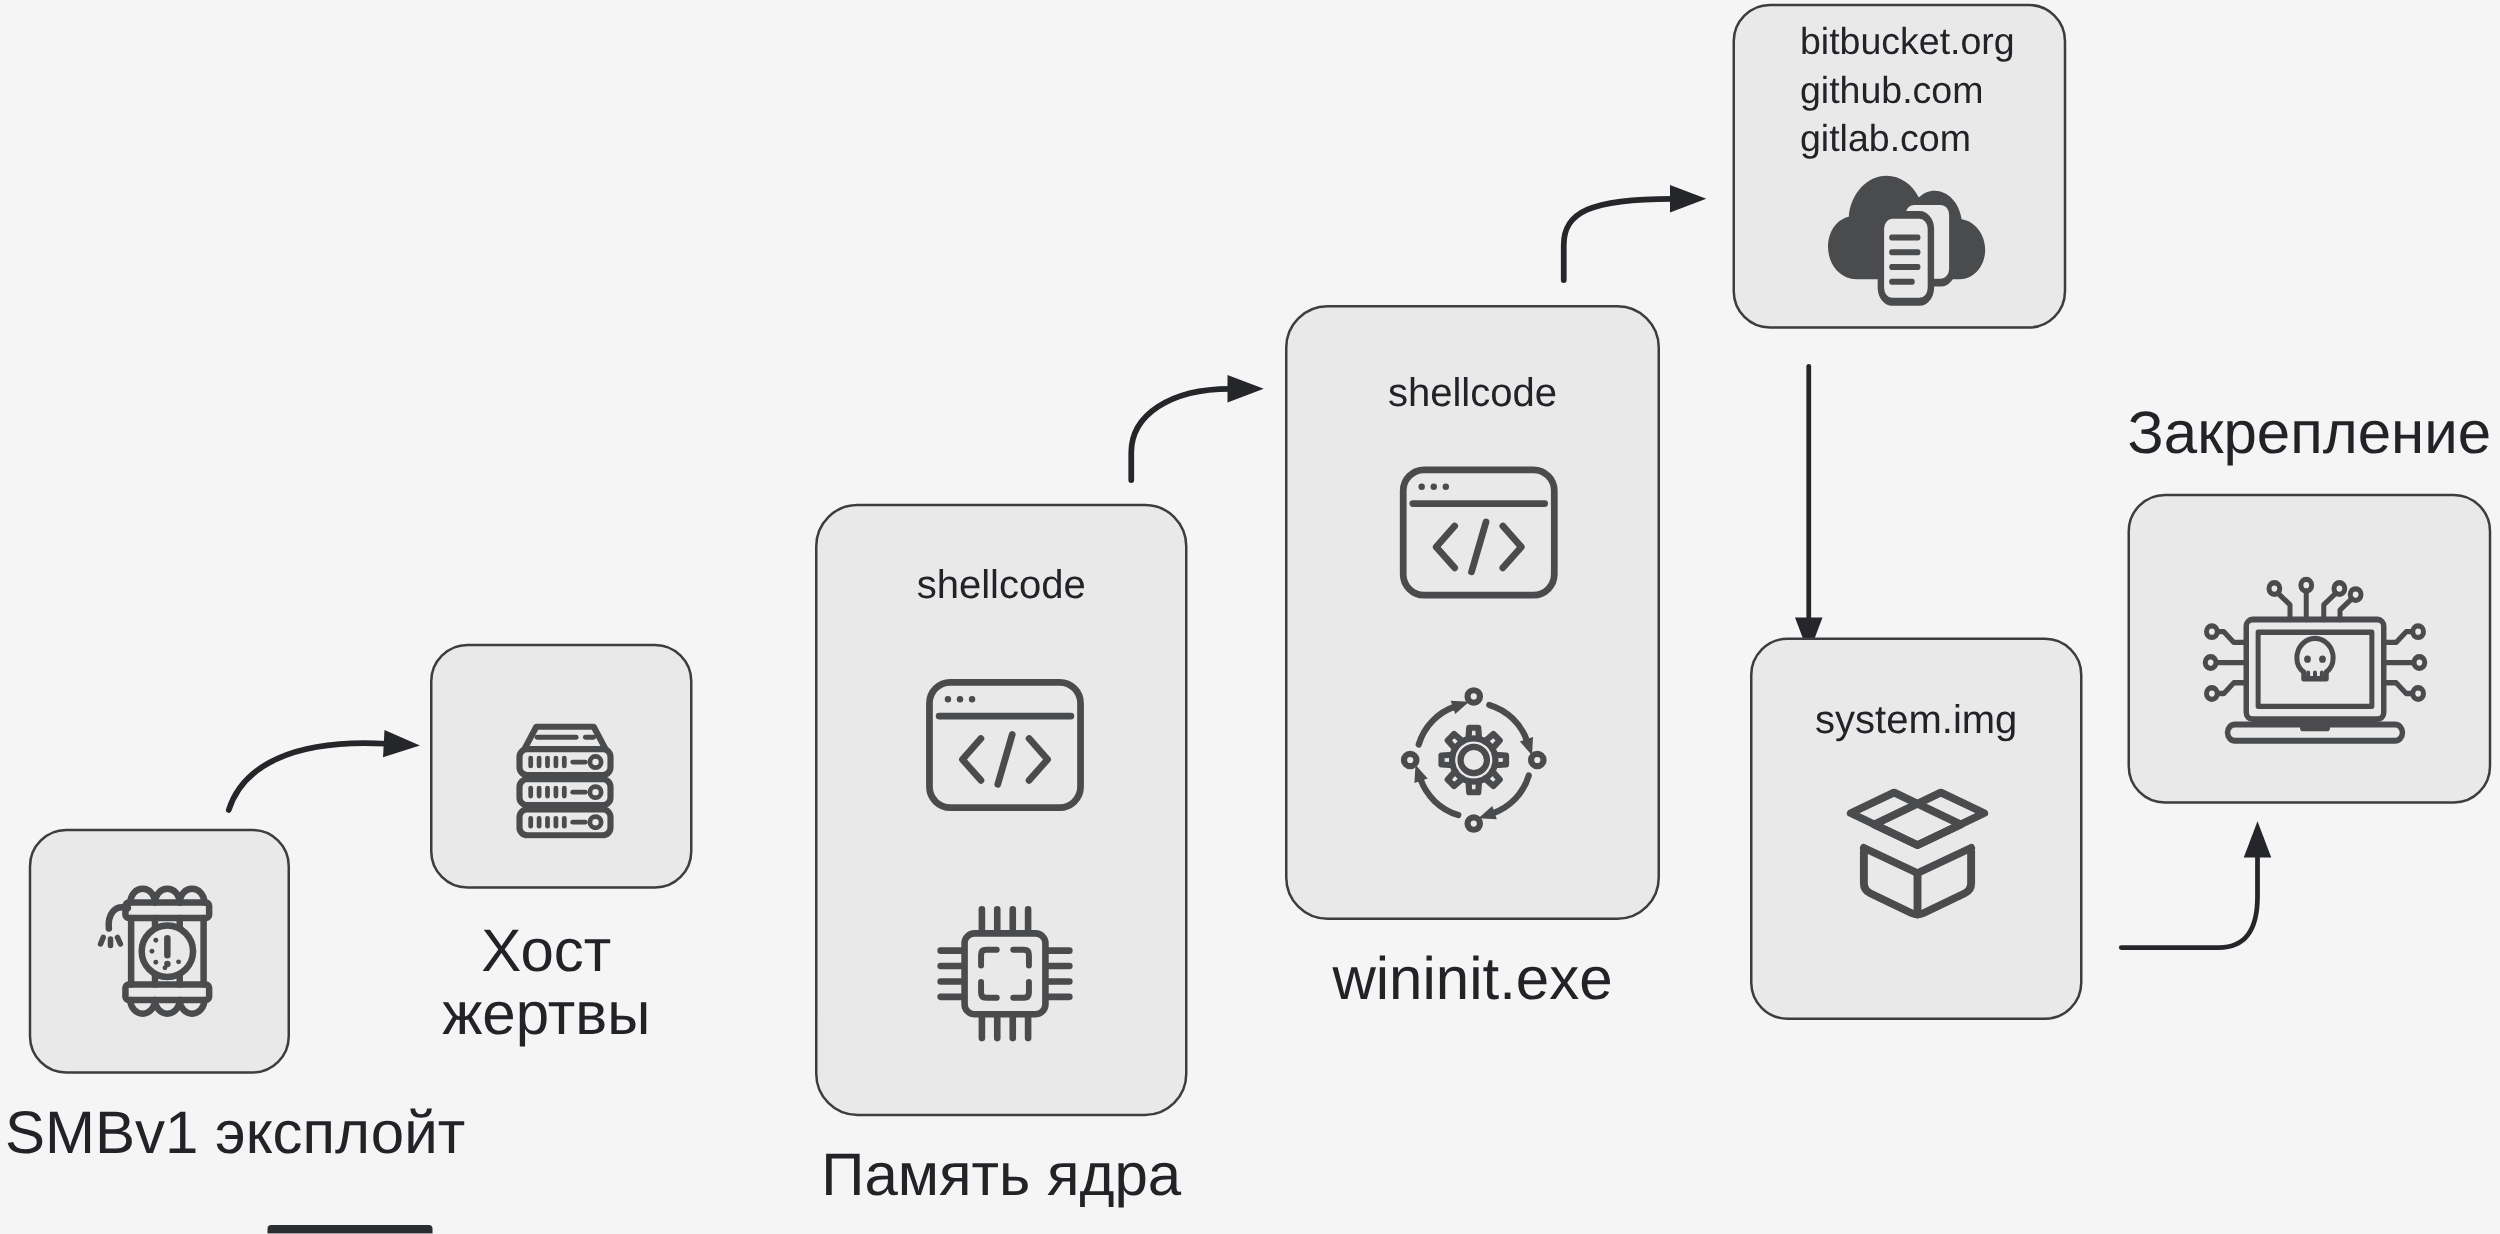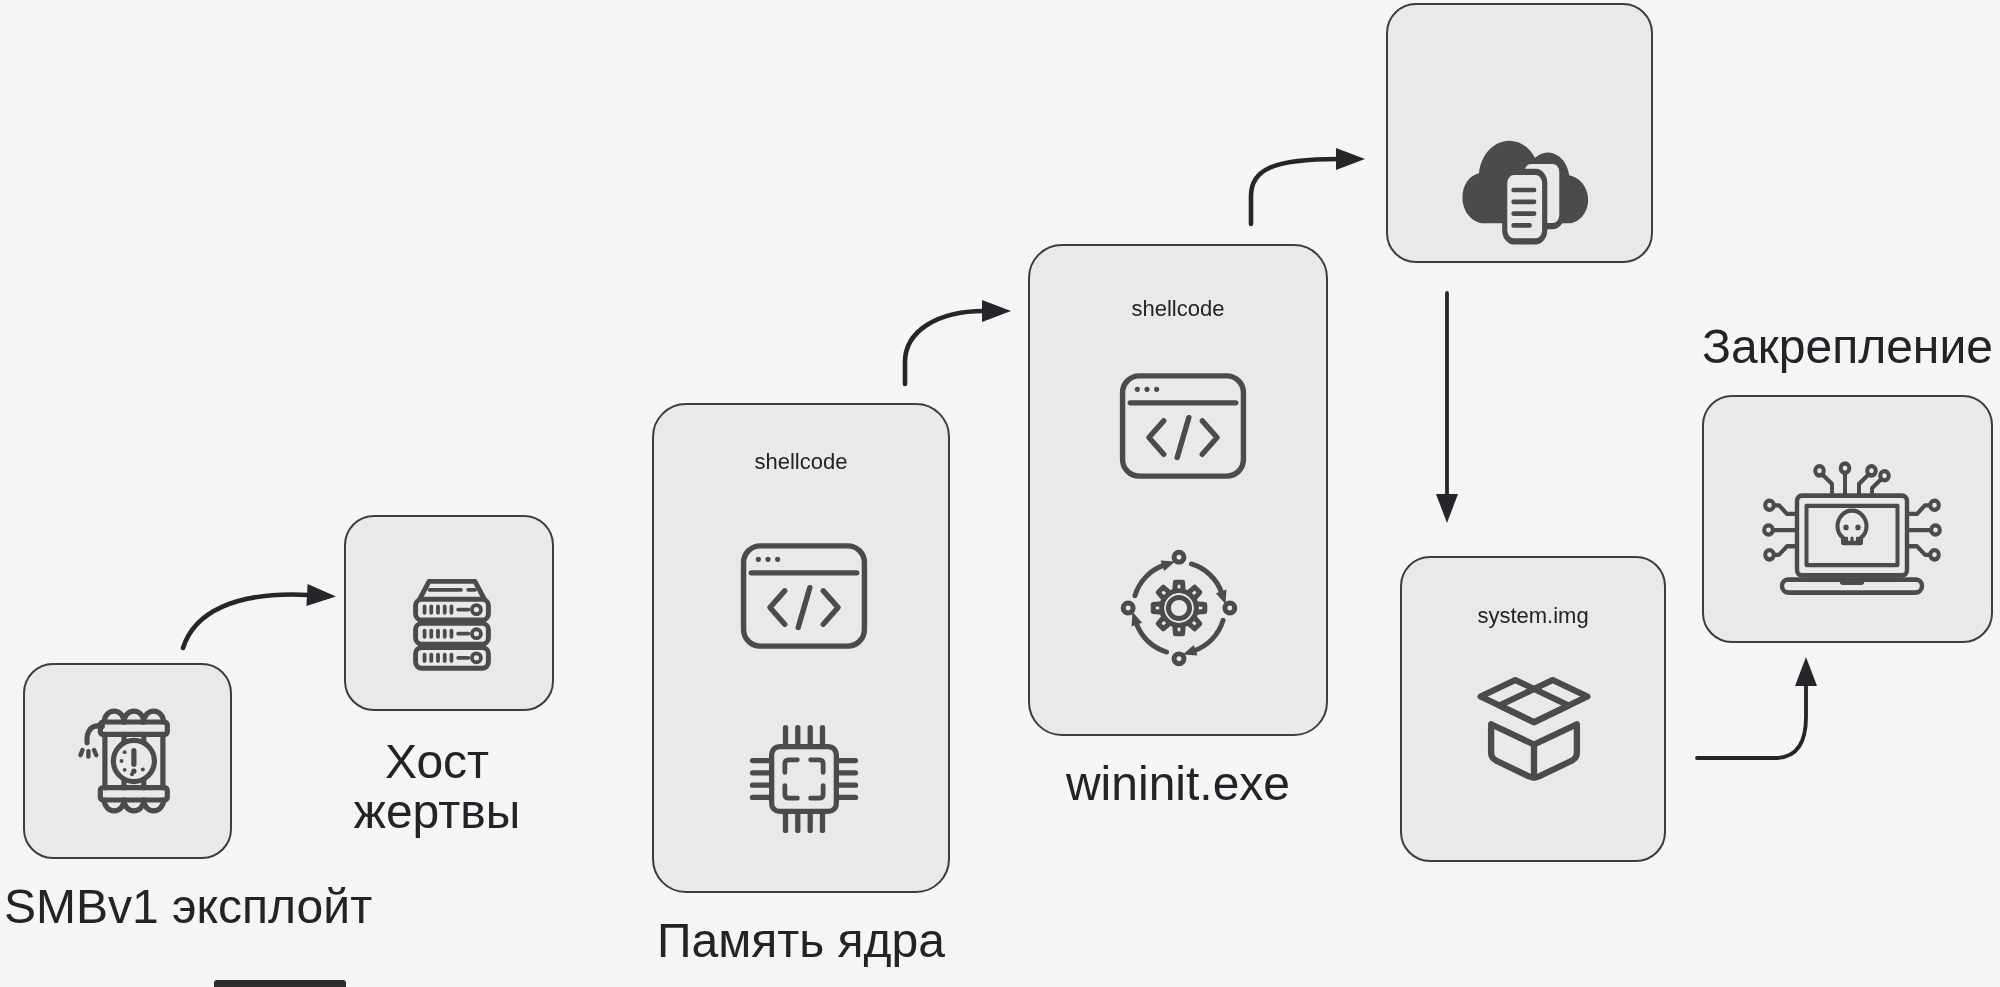--- a/index.html
+++ b/index.html
@@ -11,21 +11,21 @@
     position:relative;width:2000px;height:987px;overflow:hidden;
     background:var(--bg);font-family:"Liberation Sans",sans-serif;
   }
   .node{
     position:absolute;background:var(--node_fill);
     border:2px solid var(--node_border);border-radius:34px;box-sizing:border-box;
   }
   .icon{position:absolute;color:var(--icon);}
   .inner-text{
     position:absolute;left:0;right:0;text-align:center;
-    font-size:22px;font-weight:400;color:var(--text);line-height:1.0;
+    font-size:32px;font-weight:400;color:var(--text);line-height:1.0;
   }
   .label{
     position:absolute;font-size:48px;font-weight:500;color:var(--text);line-height:50px;
   }
   .label.center{text-align:center;}
   .repo-lines{
     position:absolute;font-size:30px;font-weight:400;color:var(--text);
     line-height:39px;text-align:left;
   }
   .arrow-layer{position:absolute;left:0;top:0;}
@@ -216,36 +216,41 @@
         <use href="#gtooth" transform="rotate(180 50 50)"></use>
         <use href="#gtooth" transform="rotate(225 50 50)"></use>
         <use href="#gtooth" transform="rotate(270 50 50)"></use>
         <use href="#gtooth" transform="rotate(315 50 50)"></use>
       </g>
     </svg>
   </div>
   <div class="label center" style="left:1028px;top:759px;width:300px">wininit.exe</div>
 
   <div class="node" style="left:1386px;top:3px;width:267px;height:260px;border-radius:30px">
+    <div class="repo-lines" style="left:52px;top:9px">
+      <div>bitbucket.org</div>
+      <div>github.com</div>
+      <div>gitlab.com</div>
+    </div>
     <svg class="icon" style="left:63px;top:110px" width="160" height="150" viewBox="0 0 140 108" preserveAspectRatio="none">
       <path d="M30 78 C18 78 10 69 10 59.5 C10 50.5 16 43.5 24.5 42 C26 28.5 37.5 18.5 51 18.5 C60.5 18.5 69 23.5 73.5 31 C76.5 28.5 80.5 27 84.5 27 C94 27 102 34 103.5 43.5 C112.5 44.5 120 52 120 61 C120 70.5 112 78 102.5 78 Z" fill="currentColor" stroke="none"></path>
       <g stroke="currentColor" stroke-width="4.5" stroke-linejoin="round" style="fill:var(--node_fill)">
         <rect x="62" y="33" width="35" height="47" rx="8"></rect>
         <rect x="47" y="41" width="35" height="50" rx="8"></rect>
       </g>
       <g stroke="currentColor" stroke-width="3.4" stroke-linecap="round">
         <line x1="54.5" y1="54" x2="73" y2="54"></line>
         <line x1="54.5" y1="62.5" x2="73" y2="62.5"></line>
         <line x1="54.5" y1="71" x2="73" y2="71"></line>
         <line x1="54.5" y1="79.5" x2="69" y2="79.5"></line>
       </g>
     </svg>
   </div>
 
-  <div class="node" style="left:1400px;top:556px;width:266px;height:306px;border-radius:30px">
+  <div class="node" style="left:1400px;top:510px;width:266px;height:306px;border-radius:30px">
     <div class="inner-text" style="top:47px">system.img</div>
     <svg class="icon" style="left:66px;top:106px" width="132" height="128" viewBox="0 0 24 24" preserveAspectRatio="none">
       <g fill="none" stroke="currentColor" stroke-width="1.15" stroke-linecap="round" stroke-linejoin="round">
         <path d="M12 10.9 L2.3 6.1 L8.6 3 L18.3 7.8 Z"></path>
         <path d="M12 10.9 L21.7 6.1 L15.4 3 L5.7 7.8 Z"></path>
         <path d="M4.2 11.3 L12 15.1 L19.8 11.3"></path>
         <path d="M19.8 11.9 V16.6 A1.7 1.7 0 0 1 18.85 18.13 L12.87 21.1 A2 2 0 0 1 11.13 21.1 L5.15 18.13 A1.7 1.7 0 0 1 4.2 16.6 V11.9"></path>
         <path d="M12 15.1 V21.3"></path>
       </g>
     </svg>

